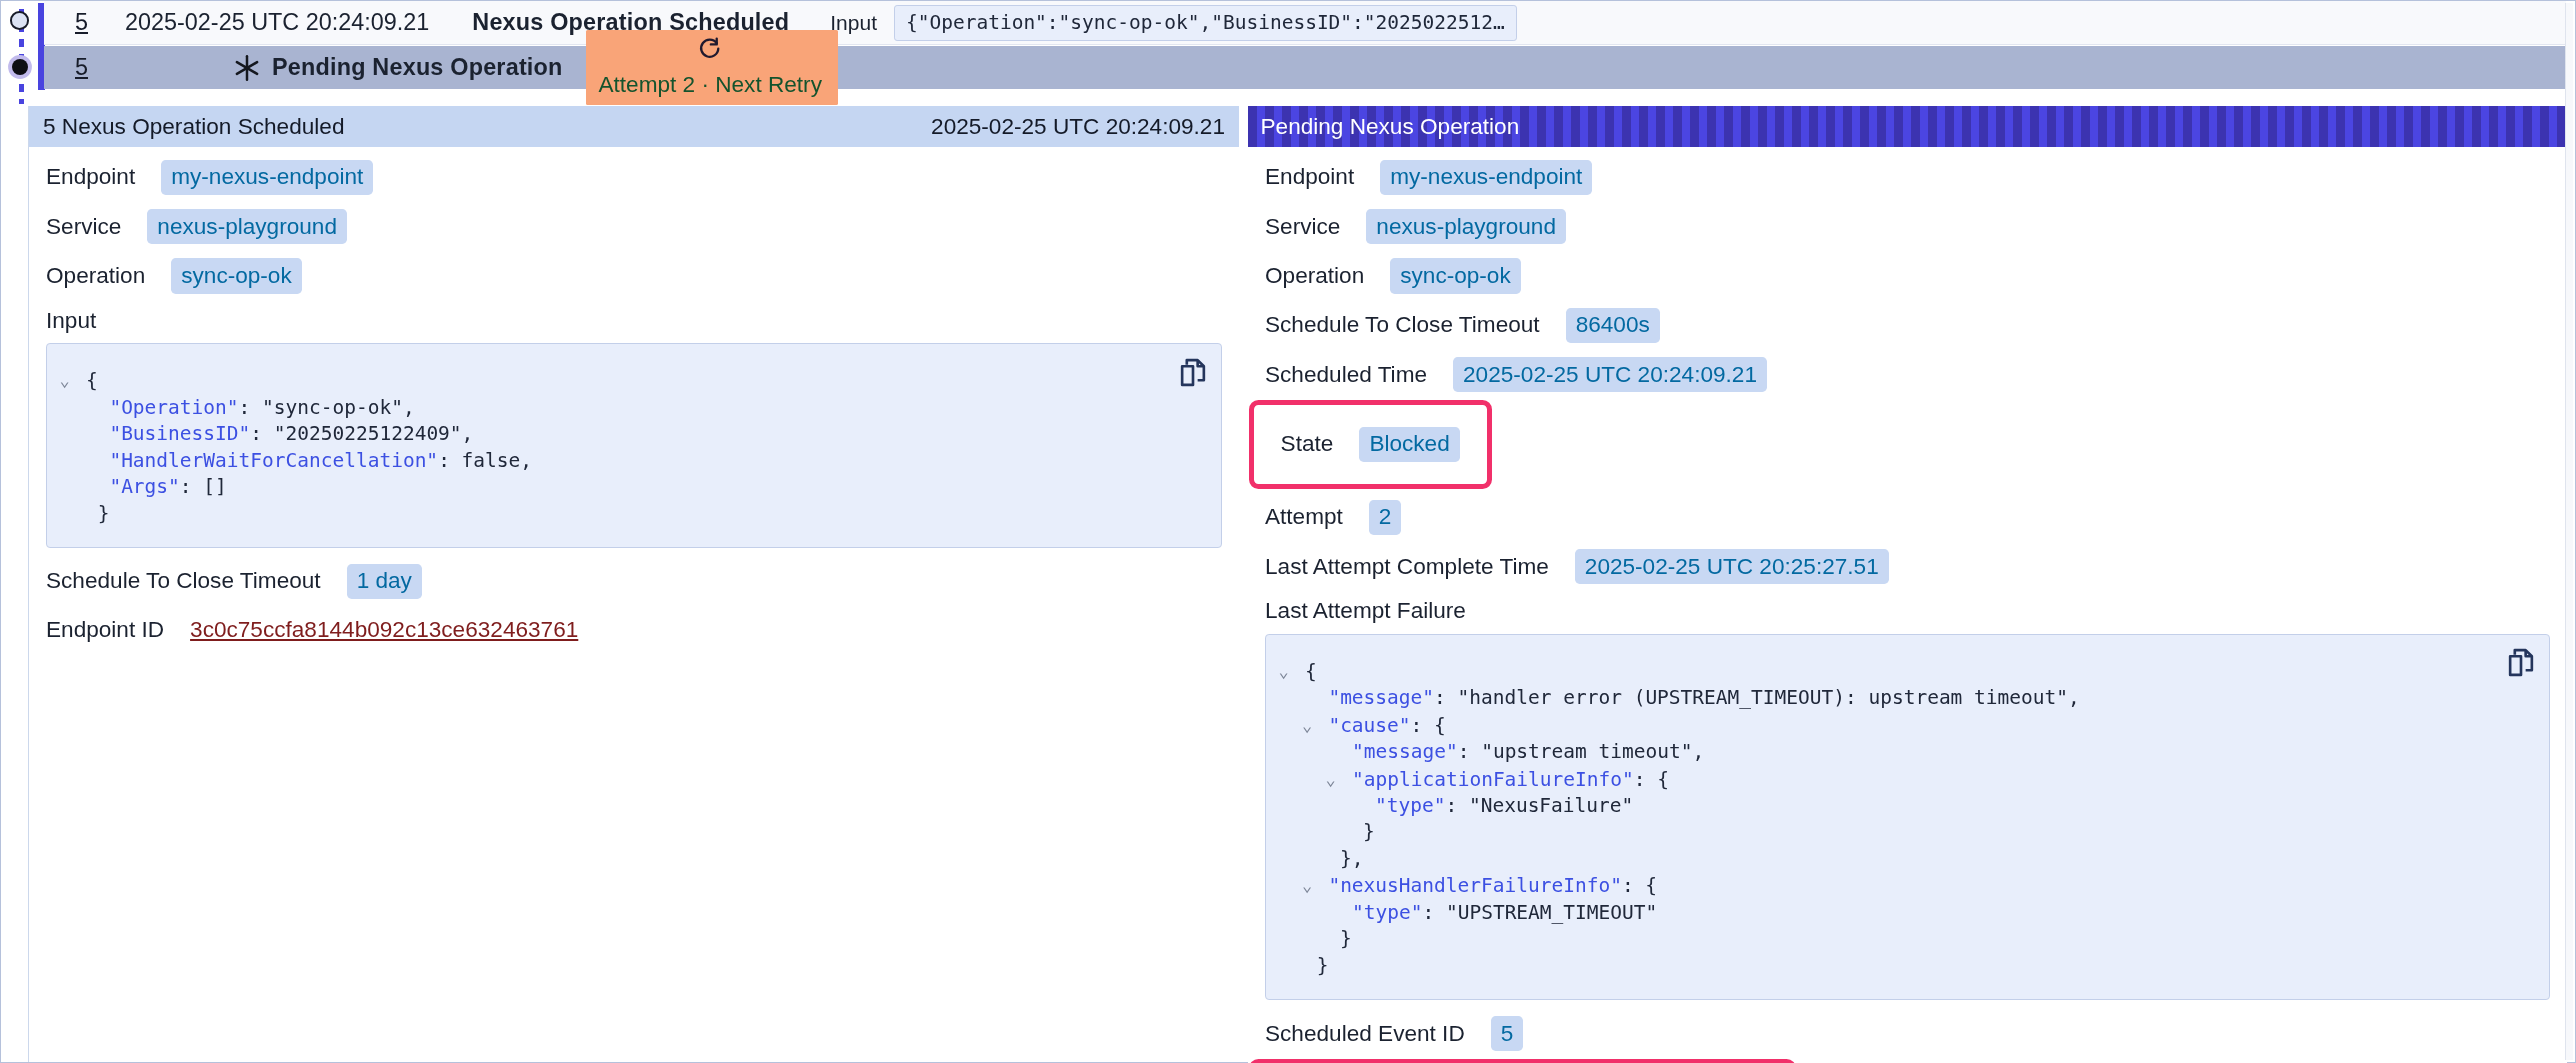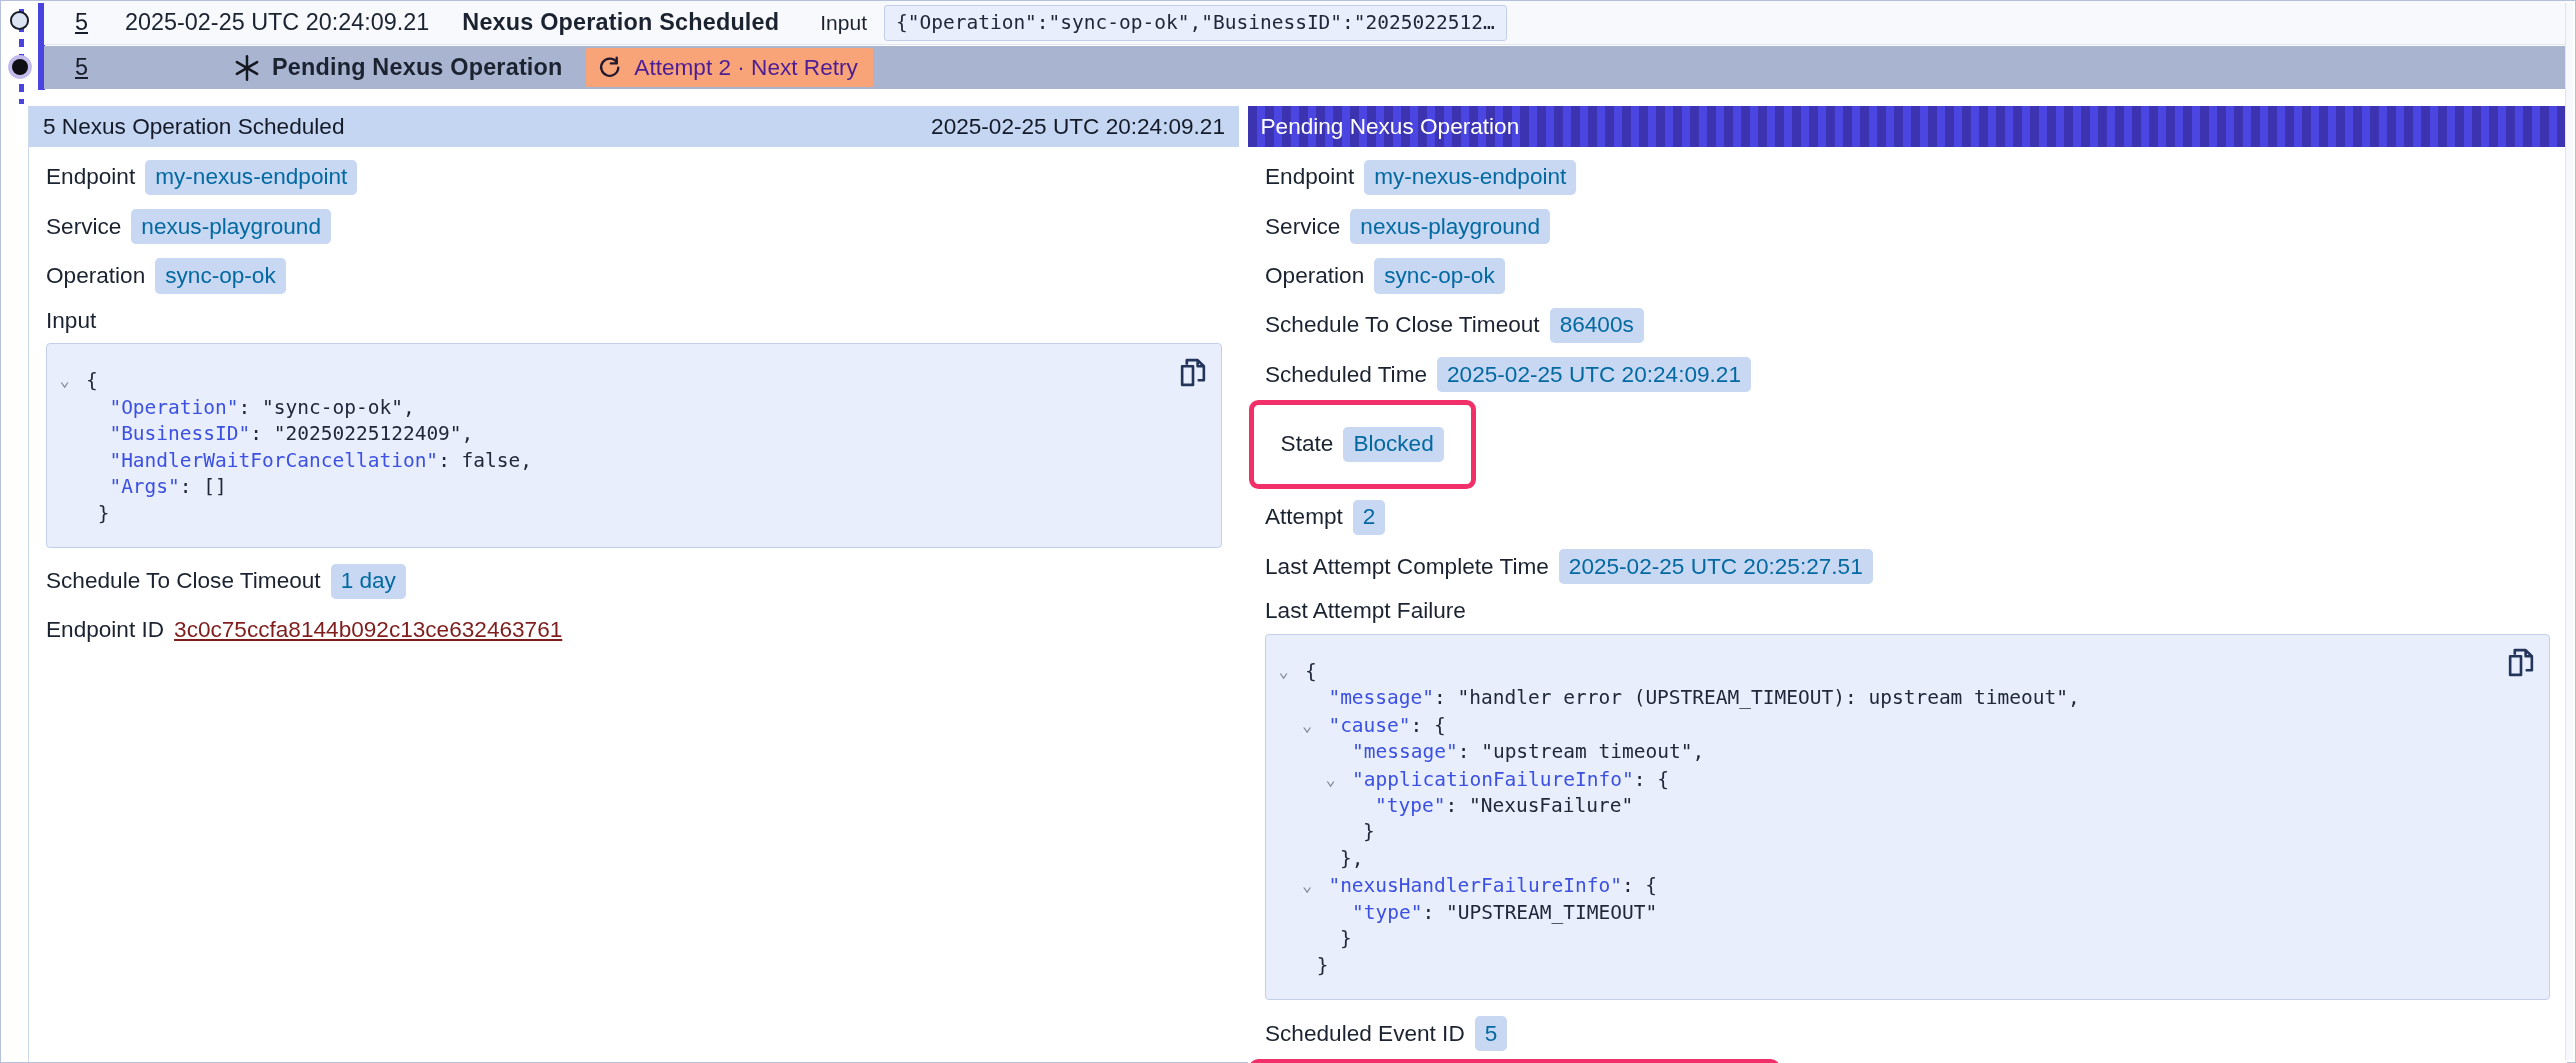--- a/index.html
+++ b/index.html
@@ -19,41 +19,41 @@
   .node-filled{position:absolute;left:11px;top:58px;width:16.4px;height:16.4px;border-radius:50%;
     background:#0e0e14;box-shadow:0 0 0 3.9px #c2bbec;z-index:2;}
   .sel-bar{position:absolute;left:37px;top:1.6px;width:7px;height:87px;background:#4944df;}
 
   
   .hrow{position:absolute;left:43px;right:9.4px;display:flex;align-items:center;box-sizing:border-box;}
   .hrow1{top:0;height:44px;background:#f8f9fc;border-bottom:0.8px solid #e2e6f0;}
   .hrow2{top:45px;height:43px;background:#a9b4d1;}
   .evt-num{font-size:23.4px;color:#171c2a;text-decoration:underline;margin-left:31px;cursor:pointer;}
   .evt-time{font-size:23.4px;margin-left:37px;}
-  .evt-title{font-size:23.4px;font-weight:700;margin-left:33px;letter-spacing:0.2px;}
+  .evt-title{font-size:23.4px;font-weight:700;margin-left:43px;letter-spacing:0.2px;}
   .input-lbl{font-size:21px;margin-left:41px;}
   .json-chip{margin-left:17px;background:#e8eefb;border:1.6px solid #c3cfe9;border-radius:3.1px;
     font-family:"DejaVu Sans Mono",monospace;font-size:19.5px;color:#20283a;
     padding:5.5px 11px;white-space:nowrap;}
   .ast-icon{margin-left:145px;width:28px;height:28px;flex:0 0 auto;}
   .hrow2 .evt-title{margin-left:11px;}
-  .retry-badge{margin-left:23.4px;background:#f9a478;color:#4c1d95;font-size:22.6px;
-    display:flex;align-items:center;gap:12.5px;padding:6.2px 15.6px 6.2px 12.5px;border-radius:1.6px;}
+  .retry-badge{margin-left:23.4px;background:#f9a478;color:#14532d;font-size:22.6px;
+    display:flex;align-items:center;gap:12.5px;padding:6.2px 15.6px 6.2px 12.5px;border-radius:1.6px;flex-direction:column;}
   .retry-badge svg{width:23.4px;height:23.4px;}
 
   
   .panel{position:absolute;top:105px;box-sizing:border-box;background:#ffffff;}
   .panel-left{left:27px;width:1211px;bottom:0;border-left:1.6px solid #ccd8ec;}
   .panel-right{left:1247px;width:1319px;border-bottom:2.3px solid #181c2b;}
   .ph{height:41px;display:flex;align-items:center;box-sizing:border-box;font-size:22.6px;}
   .ph-left{background:#c5d6f2;padding:16px 14px;justify-content:space-between;color:#141a28;}
   .ph-right{color:#ffffff;padding:0 12.5px;
     background:repeating-linear-gradient(90deg,#3c33b0 0 8.6px,#4b45e2 8.6px 17px);}
   .pbody{padding:12.5px 17px 0 17px;}
-  .frow{display:flex;align-items:center;gap:10px;margin-bottom:14px;min-height:34px;}
+  .frow{display:flex;align-items:center;gap:26px;margin-bottom:14px;min-height:34px;}
   .flabel{font-size:22.6px;color:#1b2230;white-space:nowrap;}
   .chip{background:#c8d8f3;border-radius:4.7px;padding:4.7px 10px;font-size:22.6px;color:#0369a1;white-space:nowrap;}
   .idlink{font-size:22.6px;color:#7f1d1d;text-decoration:underline;cursor:pointer;}
   .annotated{border:5.5px solid #f1306a;border-radius:9.4px;padding:5.5px 11px;
     display:inline-flex;align-self:flex-start;margin:-6.2px 0 11px -16.4px;background:#ffffff;}
   .annotated .frow{margin:16px;}
   .section-lbl{font-size:22.6px;margin:4.7px 0 9.4px 0;}
 
   
   .codeblock{position:relative;background:#e8eefb;border:1.6px solid #c3cfe9;border-radius:3.9px;

